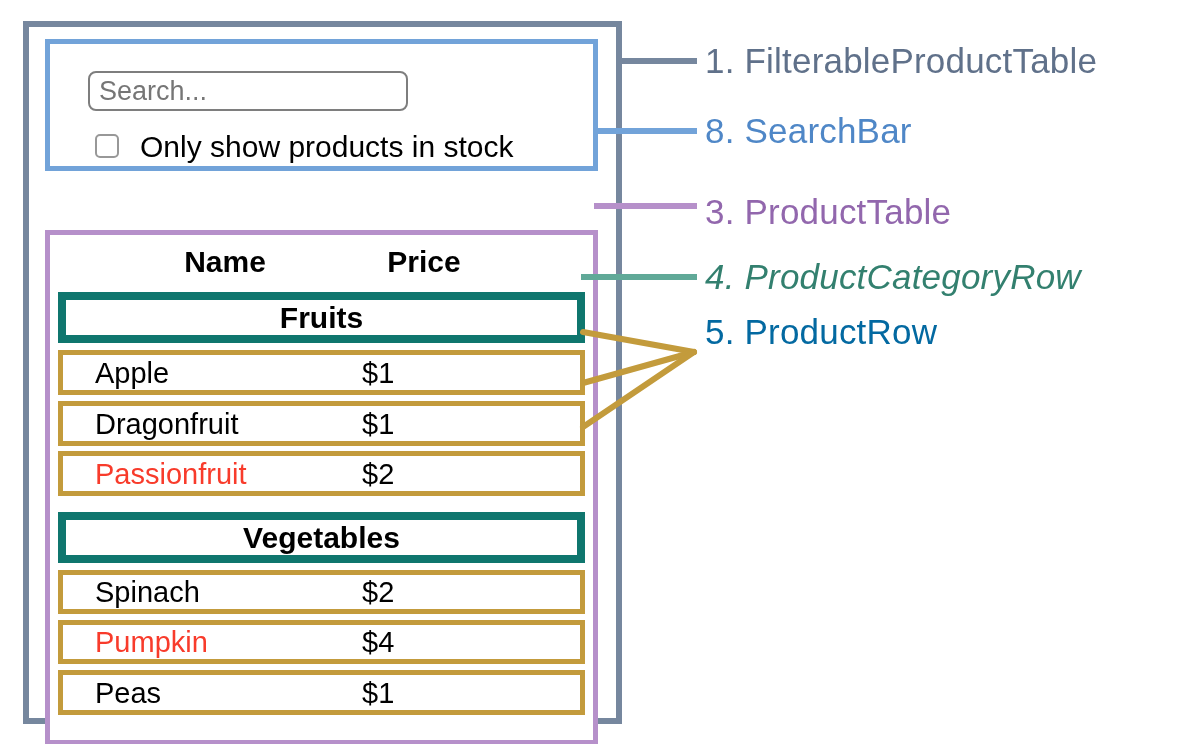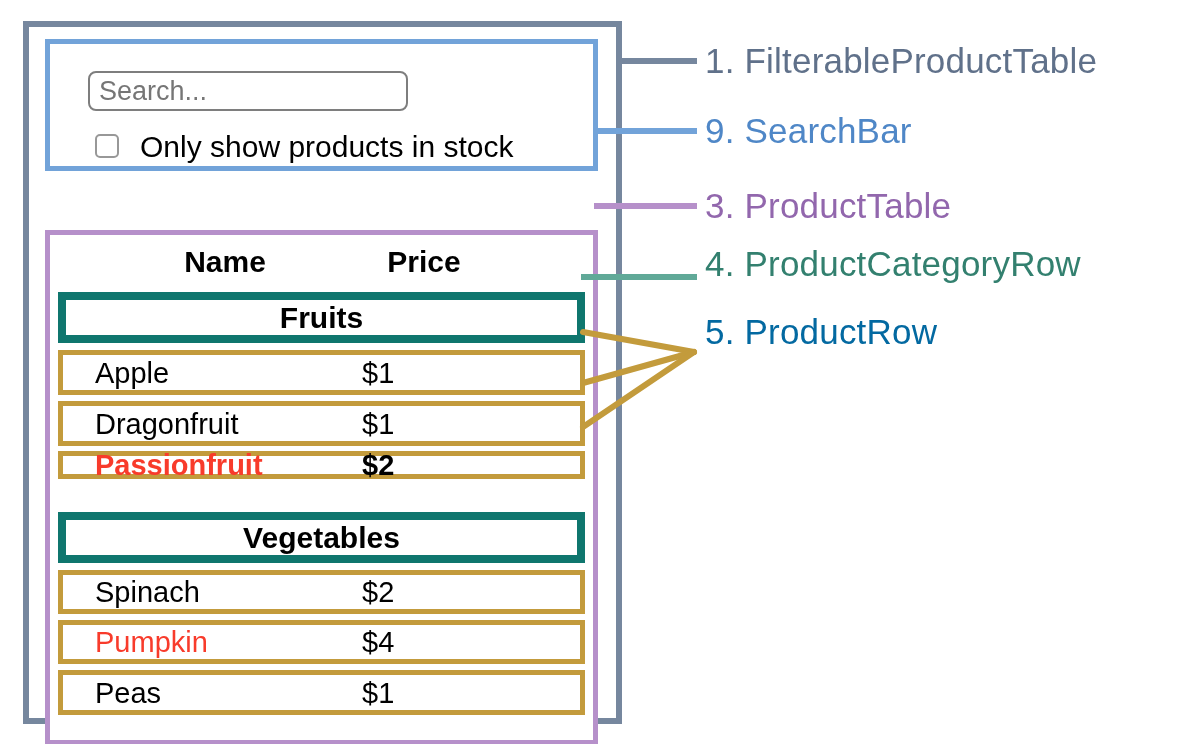--- a/index.html
+++ b/index.html
@@ -38,36 +38,36 @@
     font-size:30px; font-weight:bold; color:#000; white-space:nowrap; }
   .cell-name  { position:absolute; left:32px;  top:50%; transform:translateY(-50%);
     font-size:29px; color:#000; white-space:nowrap;text-align:right; }
   .cell-price { position:absolute; left:299px; top:50%; transform:translateY(-50%);
     font-size:29px; color:#000; white-space:nowrap; }
   .out-of-stock .cell-name { color:#f83b2b; }
 
   .r-fruits      { top:57px;  height:51px; }
   .r-apple       { top:115px; height:45px; }
   .r-dragonfruit { top:166px; height:45px; }
-  .r-passion     { top:216px; height:28px;font-weight:bold; }
+  .r-passion     { top:216px; height:45px; }
   .r-vegetables  { top:277px; height:51px; }
   .r-spinach     { top:335px; height:44px; }
   .r-pumpkin     { top:385px; height:44px; }
   .r-peas        { top:435px; height:45px; }
 
   
   .overlay { position:absolute; left:0; top:0; width:1200px; height:744px; pointer-events:none; z-index:10; }
 
   
   .legend-label { position:absolute; left:705px; transform:translateY(-50%);
     font-size:35px; letter-spacing:0.2px; white-space:nowrap; z-index:11; }
   .lg-1 { top:61px;  color:#60718a; }
   .lg-2 { top:131px; color:#4f87c7; }
-  .lg-3 { top:206px; color:#9267ad; }
-  .lg-4 { top:264px; color:#33806f; }
+  .lg-3 { top:212px; color:#9267ad; }
+  .lg-4 { top:277px; color:#33806f;font-style:italic; }
   .lg-5 { top:332px; color:#0369a1; }
 </style>
 </head>
 <body>
 
 <div class="stage">
 
   <div class="box outer">
 
     <div class="box searchbar">
@@ -122,18 +122,18 @@
     <line x1="616" y1="61" x2="697" y2="61" stroke="#76879e" stroke-width="6"></line>
     <line x1="594" y1="131" x2="697" y2="131" stroke="#72a3d9" stroke-width="6"></line>
     <line x1="594" y1="206" x2="697" y2="206" stroke="#b690ca" stroke-width="6"></line>
     <line x1="581" y1="277" x2="697" y2="277" stroke="#60a998" stroke-width="6"></line>
     <line x1="583" y1="332" x2="694" y2="352" stroke="#c39b3c" stroke-width="6" stroke-linecap="round"></line>
     <line x1="583" y1="383" x2="694" y2="352" stroke="#c39b3c" stroke-width="6" stroke-linecap="round"></line>
     <line x1="583" y1="427" x2="694" y2="352" stroke="#c39b3c" stroke-width="6" stroke-linecap="round"></line>
   </svg>
 
   <div class="legend-label lg-1">1. FilterableProductTable</div>
-  <div class="legend-label lg-2">9. SearchBar</div>
+  <div class="legend-label lg-2">8. SearchBar</div>
   <div class="legend-label lg-3">3. ProductTable</div>
   <div class="legend-label lg-4">4. ProductCategoryRow</div>
   <div class="legend-label lg-5">5. ProductRow</div>
 
 </div>
 
 </body></html>

